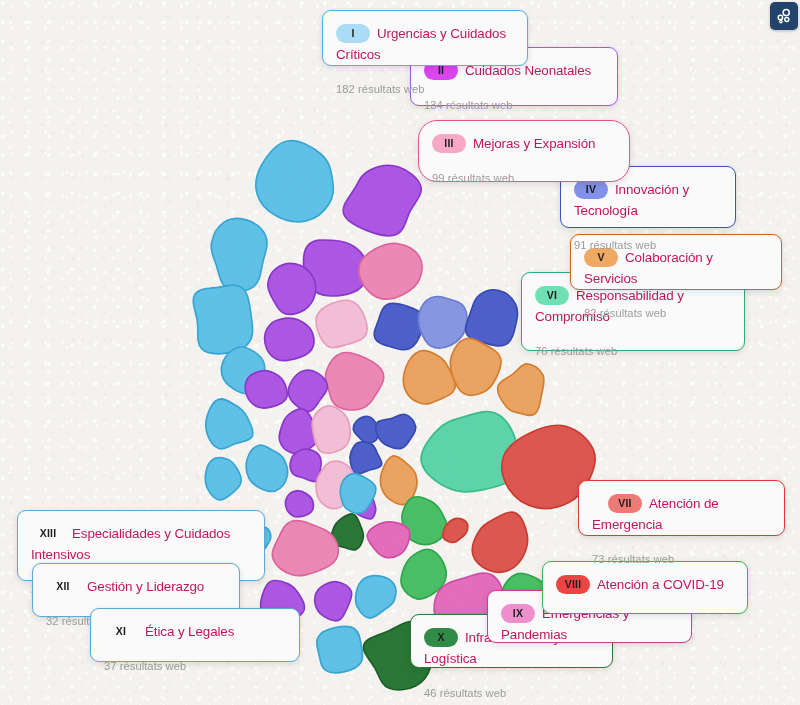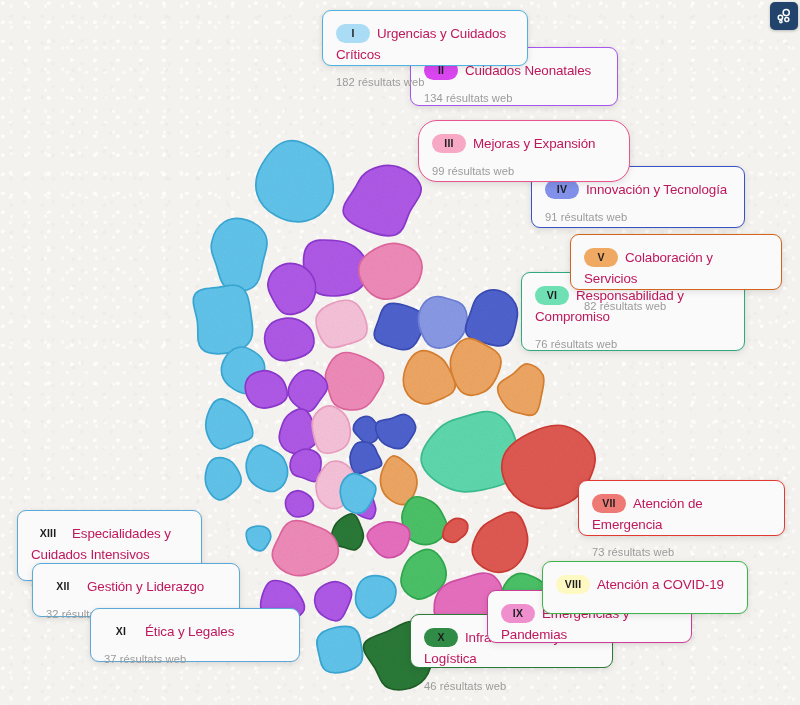--- a/index.html
+++ b/index.html
@@ -65,21 +65,21 @@
     letter-spacing: 0.2px;
   }
   .card-title {
     font-size: 13.4px;
     font-weight: 400;
     color: #be185d;
     vertical-align: middle;
     letter-spacing: -0.1px;
   }
   .card-sub {
-    margin-top: 12px;
+    margin-top: 19px;
     font-size: 11.2px;
     color: #9b9b9b;
     letter-spacing: 0.05px;
   }
   
   #tool-button {
     position: absolute;
     right: 2px;
     top: 2px;
     width: 28px;
@@ -176,57 +176,57 @@
         <div class="card-sub">182 résultats web</div>
       </div>
       <div class="card" style="left: 410px; top: 47px; width: 208px; height: 59px; z-index: 12; border-color: rgb(168, 85, 240);">
         <div class="card-head"><span class="badge" style="background: #d946ef;">II</span><span class="card-title">Cuidados Neonatales</span></div>
         <div class="card-sub">134 résultats web</div>
       </div>
       <div class="card" style="left: 418px; top: 120px; width: 212px; height: 62px; z-index: 11; border-color: rgb(232, 85, 143); border-radius: 19px;">
         <div class="card-head"><span class="badge" style="background: rgb(247, 168, 196);">III</span><span class="card-title">Mejoras y Expansión</span></div>
         <div class="card-sub">99 résultats web</div>
       </div>
-      <div class="card" style="left: 531px; top: 166px; width: 214px; height: 62px; z-index: 10; border-color: rgb(58, 83, 196);">
+      <div class="card" style="left: 560px; top: 166px; width: 176px; height: 62px; z-index: 10; border-color: rgb(58, 83, 196);">
         <div class="card-head"><span class="badge" style="background: rgb(129, 144, 232);">IV</span><span class="card-title">Innovación y Tecnología</span></div>
         <div class="card-sub">91 résultats web</div>
       </div>
       <div class="card" style="left: 570px; top: 234px; width: 212px; height: 56px; z-index: 9; border-color: rgb(212, 100, 28);">
         <div class="card-head"><span class="badge" style="background: rgb(240, 169, 99);">V</span><span class="card-title">Colaboración y Servicios</span></div>
         <div class="card-sub">82 résultats web</div>
       </div>
       <div class="card" style="left: 521px; top: 272px; width: 224px; height: 79px; z-index: 8; border-color: rgb(47, 170, 125);">
         <div class="card-head"><span class="badge" style="background: rgb(110, 224, 180);">VI</span><span class="card-title">Responsabilidad y Compromiso</span></div>
         <div class="card-sub">76 résultats web</div>
       </div>
       <div class="card" style="left: 578px; top: 480px; width: 207px; height: 56px; z-index: 7; border-color: rgb(224, 58, 51);">
-        <div class="card-head"><span class="badge" style="background: rgb(238, 122, 118);">VII</span><span class="card-title">Atención de Emergencia</span></div>
+        <div class="card-head"><span class="badge" style="background: rgb(238, 122, 118); margin-left: 16px;">VII</span><span class="card-title">Atención de Emergencia</span></div>
         <div class="card-sub">73 résultats web</div>
       </div>
       <div class="card" style="left: 542px; top: 561px; width: 206px; height: 53px; z-index: 6; border-color: rgb(62, 180, 74);">
-        <div class="card-head"><span class="badge" style="background: #fef9c3;">VIII</span><span class="card-title">Atención a COVID-19</span></div>
+        <div class="card-head"><span class="badge" style="background: #ef4444;">VIII</span><span class="card-title">Atención a COVID-19</span></div>
         <div class="card-sub"></div>
       </div>
       <div class="card" style="left: 487px; top: 590px; width: 205px; height: 53px; z-index: 5; border-color: rgb(204, 61, 153);">
         <div class="card-head"><span class="badge" style="background: rgb(239, 143, 206);">IX</span><span class="card-title">Emergencias y Pandemias</span></div>
         <div class="card-sub"></div>
       </div>
       <div class="card" style="left: 410px; top: 614px; width: 203px; height: 54px; z-index: 4; border-color: rgb(42, 122, 56);">
         <div class="card-head"><span class="badge" style="background: rgb(47, 139, 69);">X</span><span class="card-title">Infraestructura y Logística</span></div>
         <div class="card-sub">46 résultats web</div>
       </div>
       <div class="card" style="left: 90px; top: 608px; width: 210px; height: 54px; z-index: 3; border-color: rgb(90, 169, 216);">
         <div class="card-head"><span class="badge" style="background: rgb(251, 250, 250);">XI</span><span class="card-title">Ética y Legales</span></div>
         <div class="card-sub">37 résultats web</div>
       </div>
       <div class="card" style="left: 32px; top: 563px; width: 208px; height: 54px; z-index: 2; border-color: rgb(90, 169, 216);">
         <div class="card-head"><span class="badge" style="background: rgb(251, 250, 250);">XII</span><span class="card-title">Gestión y Liderazgo</span></div>
         <div class="card-sub">32 résultats web</div>
       </div>
-      <div class="card" style="left: 17px; top: 510px; width: 185px; height: 71px; z-index: 1; border-color: rgb(90, 169, 216);">
+      <div class="card" style="left: 17px; top: 510px; width: 248px; height: 71px; z-index: 1; border-color: rgb(90, 169, 216);">
         <div class="card-head"><span class="badge" style="background: rgb(251, 250, 250);">XIII</span><span class="card-title">Especialidades y Cuidados Intensivos</span></div>
         <div class="card-sub">24 résultats web</div>
       </div>
     </div>
 
   <div id="tool-button" title="cluster">
     <svg width="16" height="16" viewBox="0 0 16 16">
       <circle cx="10.2" cy="4.6" r="3.1" fill="none" stroke="#ffffff" stroke-width="1.5"></circle>
       <circle cx="4.4" cy="9.4" r="2.2" fill="none" stroke="#ffffff" stroke-width="1.5"></circle>
       <circle cx="10.8" cy="11.4" r="2.0" fill="none" stroke="#ffffff" stroke-width="1.5"></circle>

